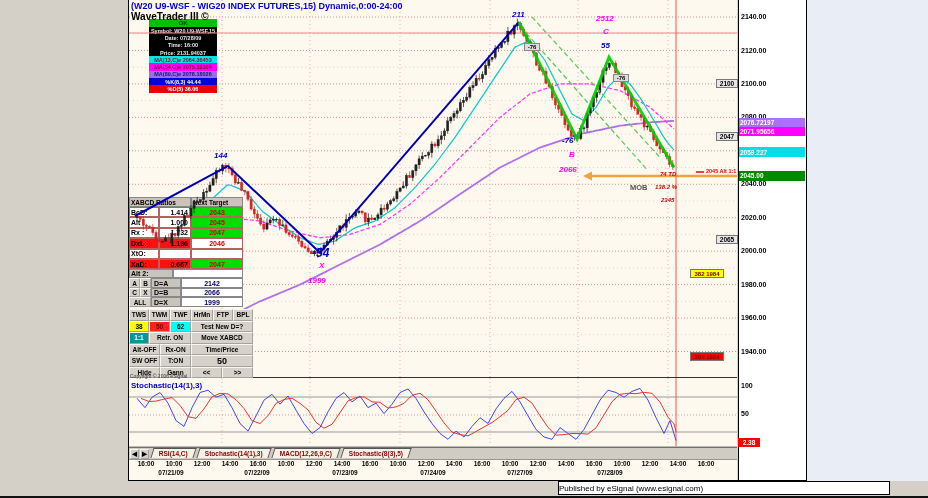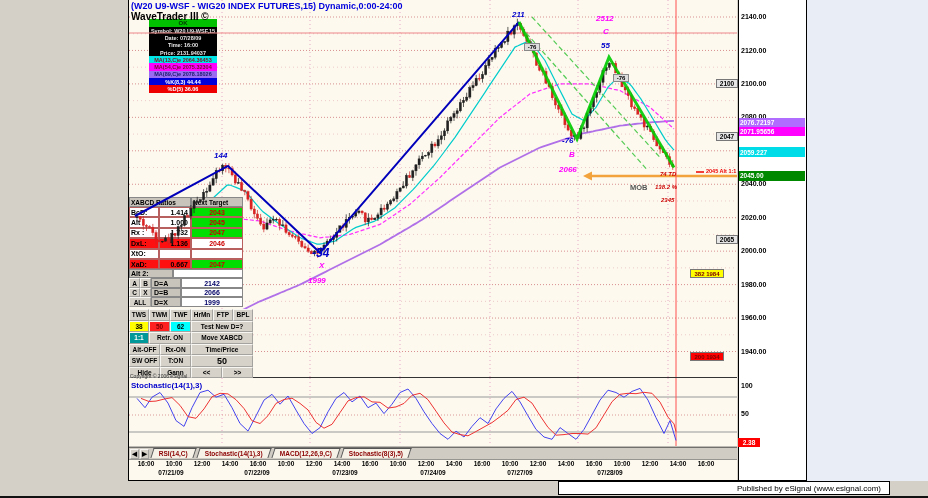--- a/index.html
+++ b/index.html
@@ -634,16 +634,16 @@
       <line x1="592" y1="176" x2="737" y2="176" stroke="#f2a33c" stroke-width="2.5"></line>
       <polygon points="583,176 592,171.5 592,180.5" fill="#f2a33c"></polygon>
       <line x1="696" y1="172" x2="704" y2="172" stroke="#ee0000" stroke-width="1.5"></line>
       <line x1="676" y1="0" x2="676" y2="377" stroke="#ff5050" stroke-width="1"></line>
       <line x1="676" y1="378" x2="676" y2="446" stroke="#ff5050" stroke-width="1"></line>
       <polyline points="137,398.4 145,407.7 152,397.2 160,392.5 168,403.1 176,420.6 184,426.4 192,407.7 200,392.5 208,390.2 216,397.2 224,394.3 232,407.7 240,423.5 248,431.1 256,415.9 264,400.1 272,394.3 280,404.2 288,396.0 296,410.1 304,423.5 312,433.5 320,427.6 328,411.8 336,398.4 344,392.5 352,401.9 360,396.0 368,407.7 376,403.1 384,413.6 392,404.2 400,392.5 408,389.0 416,398.4 424,411.8 432,423.5 440,433.5 448,439.3 456,431.1 464,437.0 472,426.4 480,417.7 488,423.5 496,408.9 504,398.4 512,391.4 520,401.9 528,415.9 536,429.4 544,437.0 552,439.3 560,427.6 568,433.5 576,439.3 584,429.4 592,414.8 600,400.1 608,390.2 616,392.5 624,397.2 632,391.4 640,388.4 648,400.1 656,417.7 664,433.5 670,420.6 676,440.5" fill="none" stroke="#4444ee" stroke-width="1"></polyline>
       <polyline points="141,398.4 149,401.5 156,401.1 164,399.1 172,397.6 180,405.4 188,416.7 196,418.3 204,408.9 212,396.8 220,393.3 228,393.9 236,399.7 244,408.5 252,420.8 260,423.5 268,415.7 276,403.4 284,399.5 292,398.2 300,403.4 308,409.9 316,422.4 324,428.2 332,424.3 340,412.6 348,400.9 356,397.6 364,396.8 372,401.9 380,402.3 388,408.1 396,406.9 404,403.4 412,395.3 420,393.3 428,399.7 436,411.2 444,422.9 452,432.1 460,434.6 468,435.8 476,431.5 484,427.0 492,422.6 500,416.7 508,410.3 516,399.5 524,397.2 532,403.1 540,415.7 548,427.4 556,435.2 564,434.6 572,433.5 580,433.5 588,434.1 596,427.8 604,414.8 612,401.7 620,394.3 628,393.3 636,393.7 644,392.3 652,393.3 660,402.1 668,417.1 674,423.9 676,431.5" fill="none" stroke="#ee3333" stroke-width="1"></polyline>
     </svg>
 
   <div class="abs" style="left:558px;top:481px;width:332px;height:14px;background:#fff;border:1px solid #000;
-              display:flex;align-items:center;justify-content:flex-end;padding-right:8px;box-sizing:border-box;">
+              display:flex;align-items:center;padding-right:16px;box-sizing:border-box;">
     <span style="font-size:8px;color:#000;">Published by eSignal (www.esignal.com)</span>
   </div>
 </div>
 
 </body></html>

